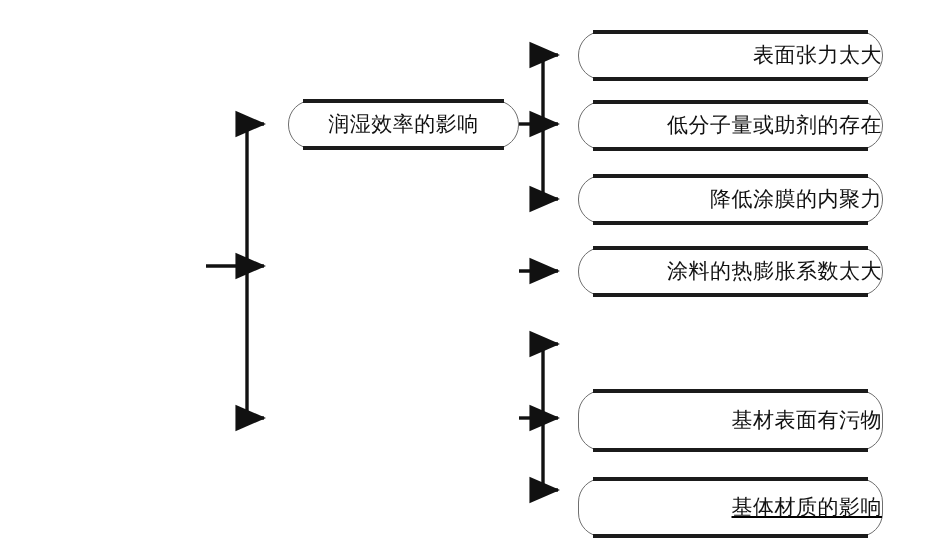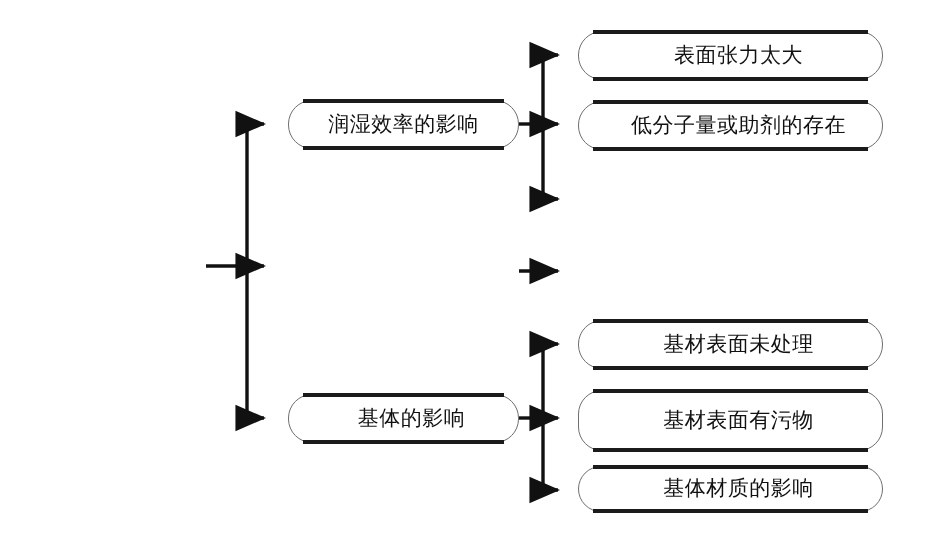--- a/index.html
+++ b/index.html
@@ -53,21 +53,21 @@
     height: 4px;
     background: #1b1b1b;
   }
   .node::before { top: -2px; }
   .node::after  { bottom: -2px; }
 
   .node.center .label {
     text-align: center;
   }
   .node.left .label {
-    text-align: center;
+    text-align: right;
     padding-left: 16px;
   }
 </style>
 </head>
 <body>
 
 <div id="canvas">
 
   <svg id="edges" viewBox="0 0 939 539" width="939" height="539">
     <defs>
@@ -108,28 +108,28 @@
 
   <div class="node center" style="left:288px; top:100px; width:231px; height:49px;justify-content:center;">
     <span class="label">润湿效率的影响</span>
   </div>
   <div class="node left" style="left:578px; top:31px; width:305px; height:49px;">
     <span class="label">表面张力太大</span>
   </div>
   <div class="node left" style="left:578px; top:101px; width:305px; height:49px;">
     <span class="label">低分子量或助剂的存在</span>
   </div>
+  <div class="node left" style="left:578px; top:175px; width:305px; height:49px;">
+    <span class="label">降低涂膜的内聚力</span>
+  </div>
 
+  <div class="node left" style="left:578px; top:247px; width:305px; height:49px;">
+    <span class="label">涂料的热膨胀系数太大</span>
+  </div>
 
-  <div class="node left" style="left:288px; top:394px; width:231px; height:49px;">
-    <span class="label">基体的影响</span>
-  </div>
-  <div class="node left" style="left:578px; top:320px; width:305px; height:49px;">
-    <span class="label">基材表面未处理</span>
-  </div>
   <div class="node left" style="left:578px; top:390px; width:305px; height:61px;">
     <span class="label">基材表面有污物</span>
   </div>
-  <div class="node left" style="left:578px; top:466px; width:305px; height:46px;">
+  <div class="node left" style="left:578px; top:478px; width:305px; height:59px;text-decoration:underline;">
     <span class="label">基体材质的影响</span>
   </div>
 
 </div>
 
 </body></html>

